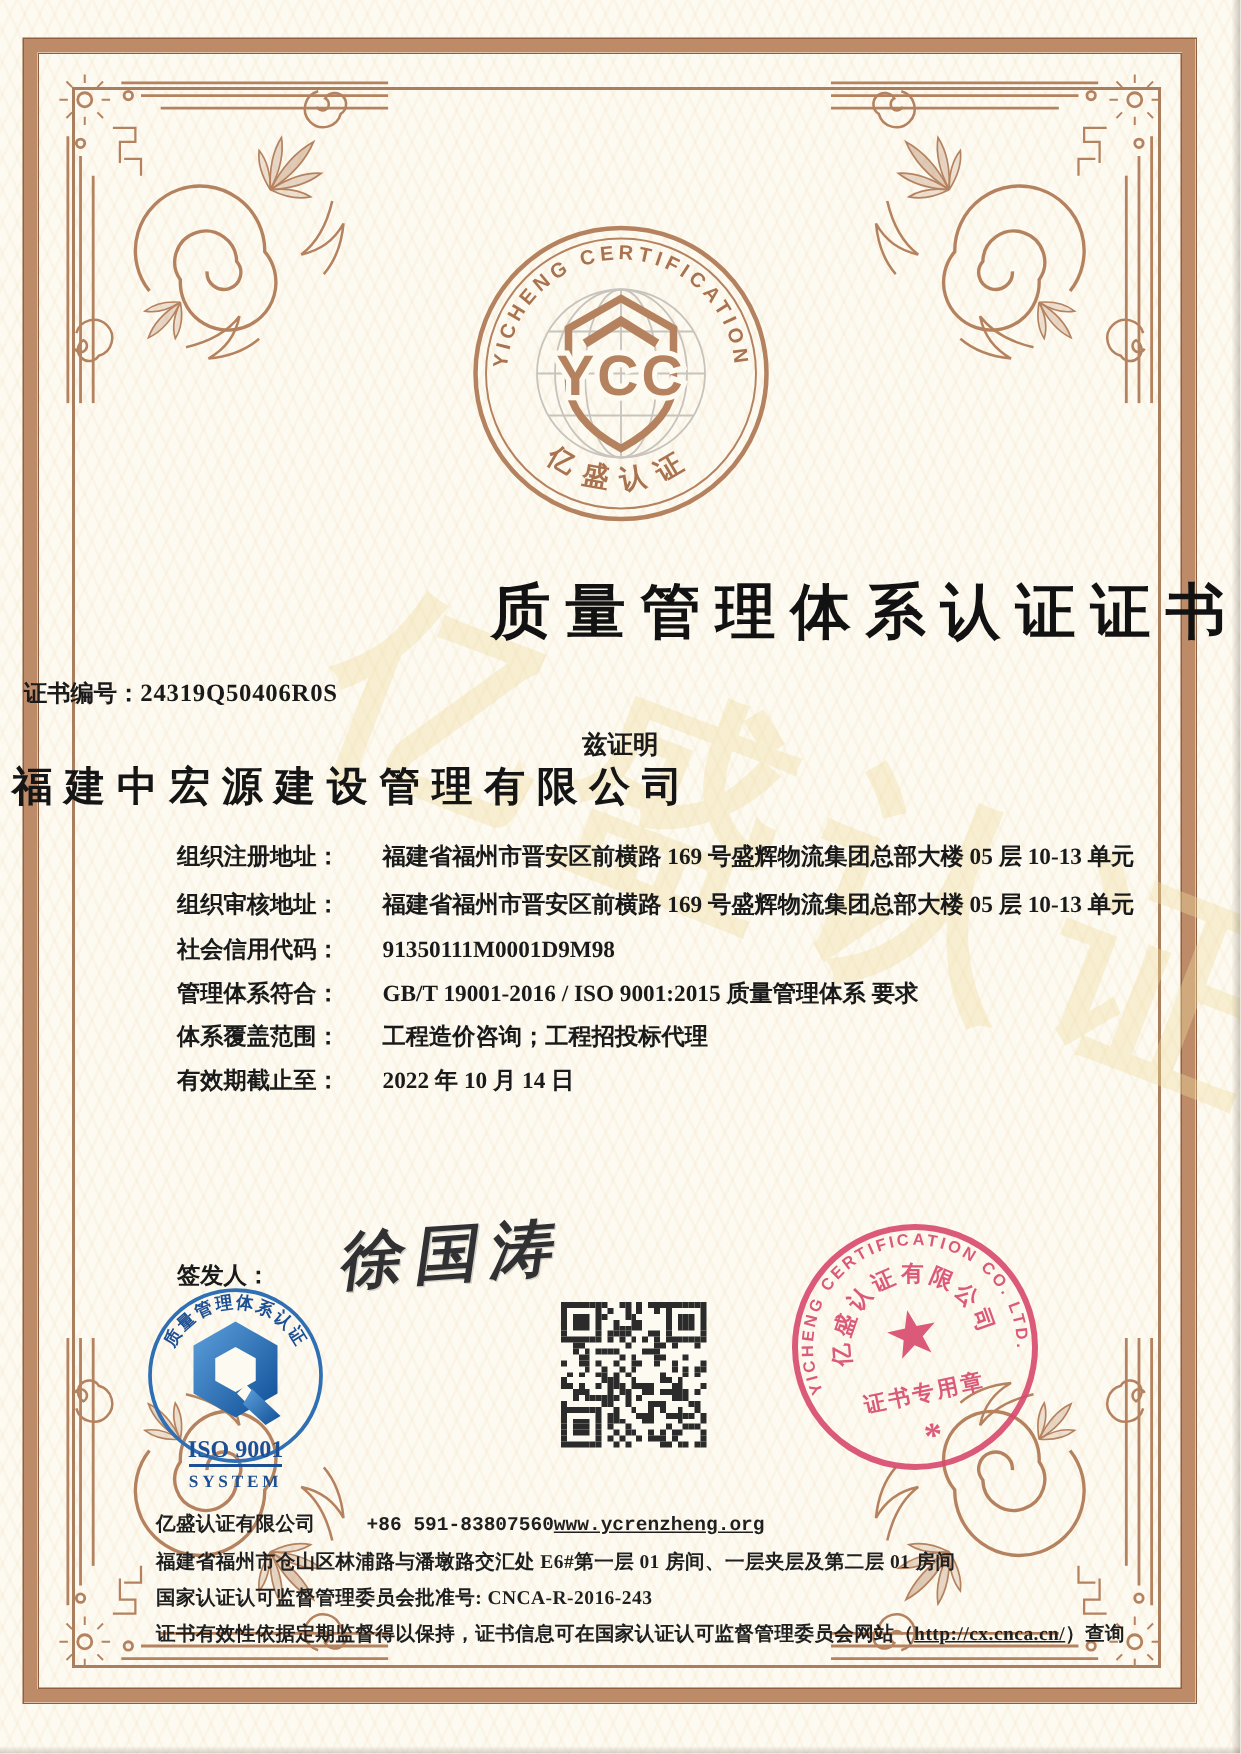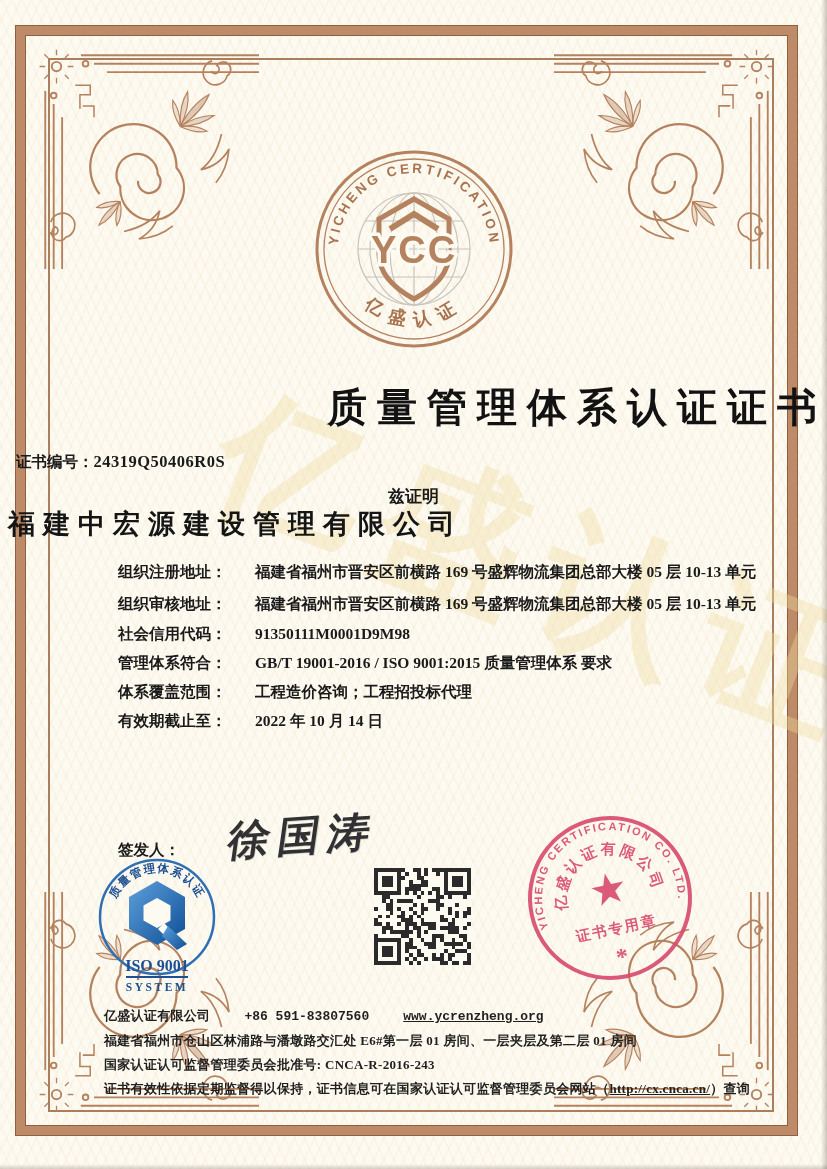--- a/index.html
+++ b/index.html
@@ -55,21 +55,21 @@
   .sealwrap{position:absolute;left:515px;top:803px;z-index:3;opacity:.9;}
 
   .qr{position:absolute;left:374px;top:868px;width:97px;height:97px;z-index:3;background:#fdfaf1;
     display:grid;grid-template-columns:repeat(25,1fr);grid-template-rows:repeat(25,1fr);}
   .qr i{display:block;}
   .qr i.d{background:#2b2b2b;}
 
   .footer{position:absolute;left:104px;top:1004px;width:660px;z-index:3;font-size:13px;
     font-weight:bold;color:#1f1f1f;line-height:24px;letter-spacing:.3px;}
   .footer .f-co{margin-right:34px;}
-  .footer .f-ph{margin-right:34px;font-family:"Liberation Mono",monospace;letter-spacing:0;}
+  .footer .f-ph{font-family:"Liberation Mono",monospace;letter-spacing:0;}
   .underline{text-decoration:underline;}
   .footer .f-web{font-family:Liberation Mono, monospace;letter-spacing:0;}
 </style>
 </head>
 <body>
 
 <svg width="0" height="0" style="position:absolute">
   <defs>
     <symbol id="corner-orn" viewBox="0 0 240 240">
       <g stroke="#b5825f" fill="none" stroke-width="2">

